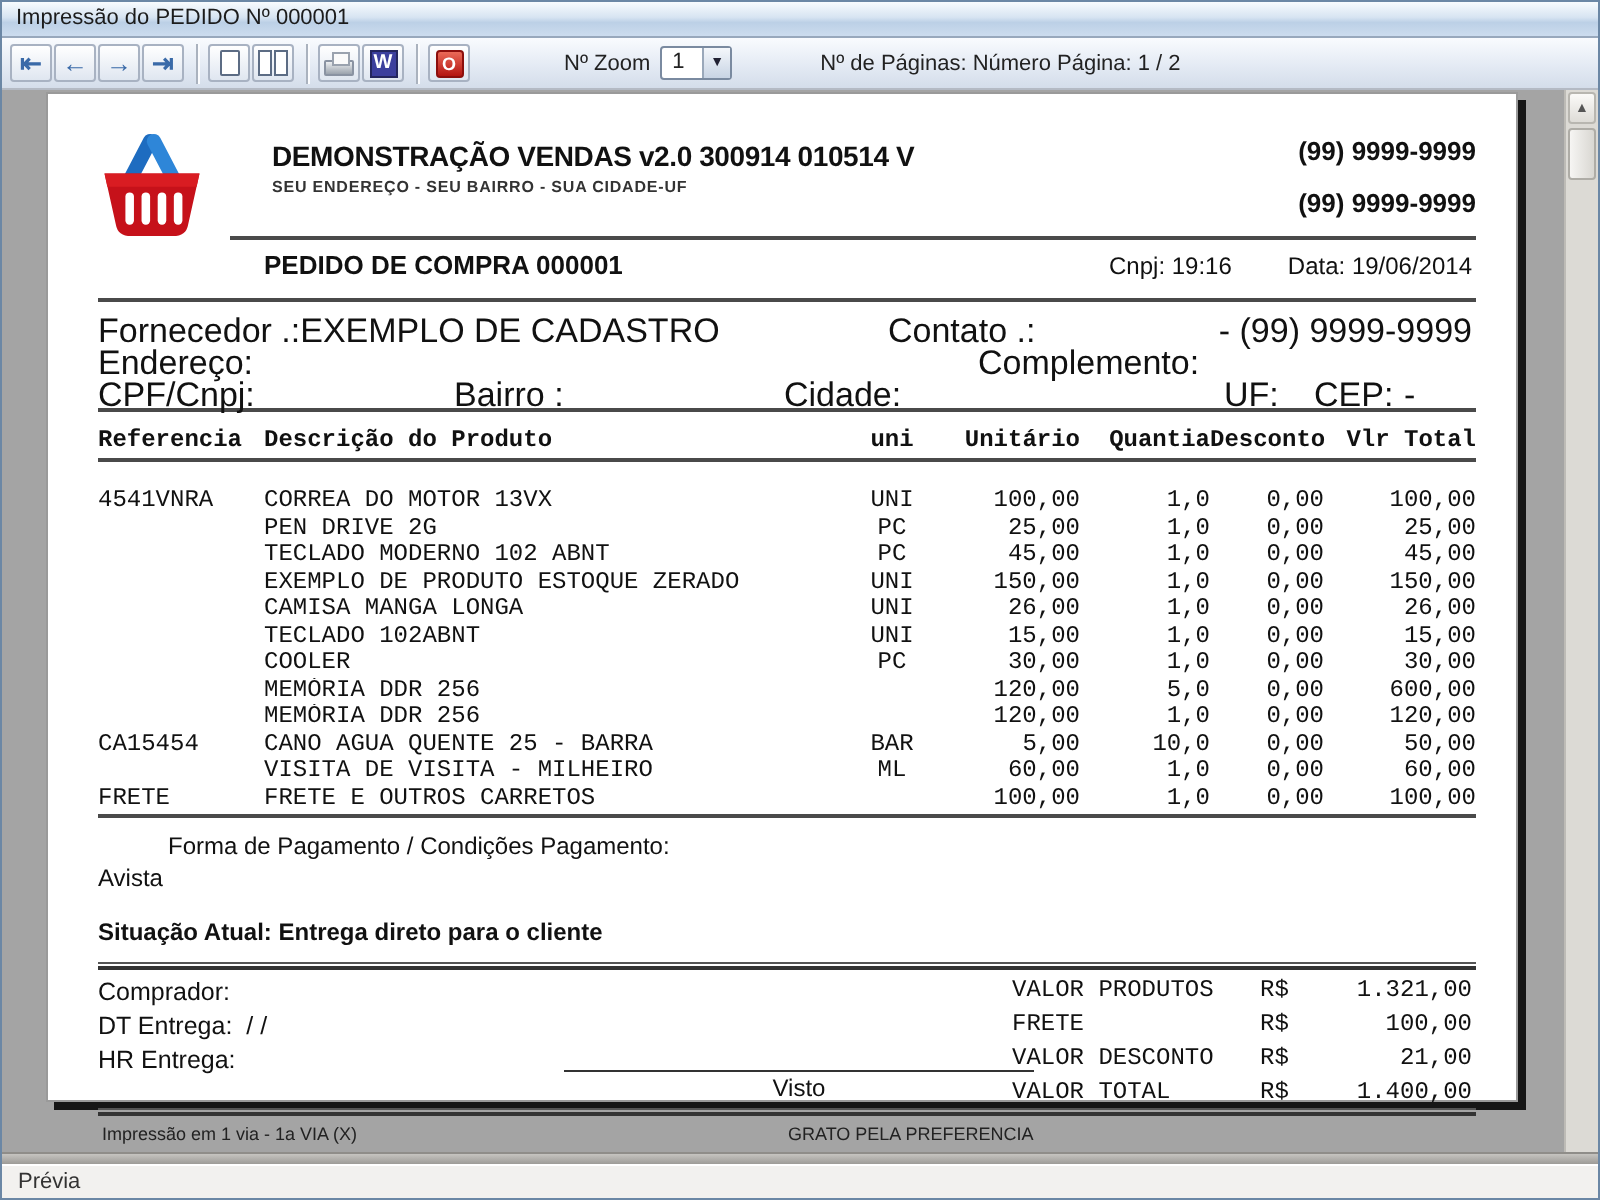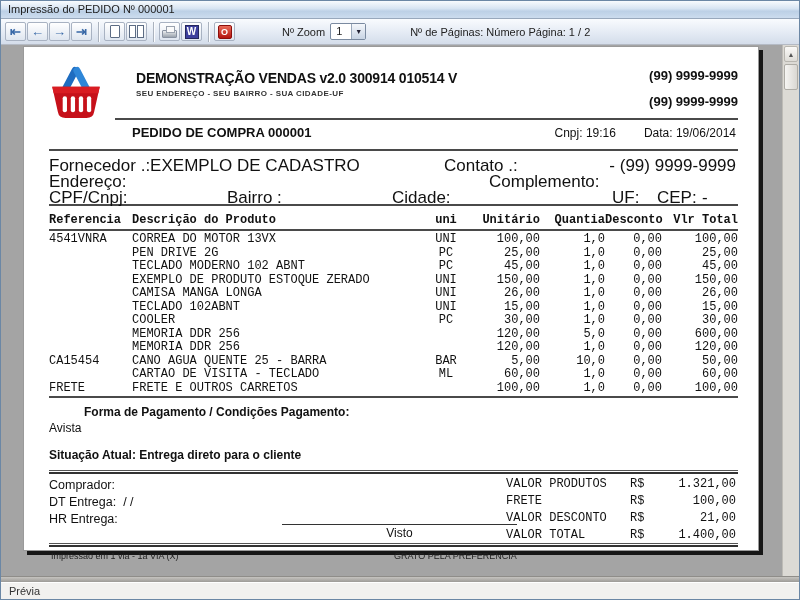--- a/index.html
+++ b/index.html
@@ -91,30 +91,30 @@
   .order-title { font-size:13px; font-weight:bold; flex:1; }
   .order-time { font-size:12px; margin-right:28px; }
   .order-date { font-size:12px; margin-right:2px; }
 
   .supplier { position:relative; height:50px; font-size:17px; margin-top:3px; }
   .supplier span { position:absolute; white-space:nowrap; }
 
   .mono { font-family:"Liberation Mono","DejaVu Sans Mono",monospace; }
   .thead { display:flex; font-weight:bold; font-size:12px; margin-top:7px; }
   .trow  { display:flex; font-size:12px; height:13.5px; line-height:13.5px; white-space:nowrap; }
-  .tbody { margin-top:2px; }
+  .tbody { margin-top:13px; }
   .c-ref { width:83px; }
   .c-desc{ flex:1; overflow:hidden; }
   .c-uni { width:40px; text-align:center; }
   .c-unit{ width:74px; text-align:right; }
   .c-qty { width:65px; text-align:right; }
   .c-dis { width:57px; text-align:right; }
   .c-tot { width:76px; text-align:right; }
 
-  .pay-label { font-size:12px; font-weight:bold; margin-top:7px;padding-left:35px; }
+  .pay-label { font-size:12px; font-weight:normal; margin-top:7px;padding-left:35px; }
   .pay-value { font-size:12px; margin-top:2px; }
   .situacao  { font-size:12px; font-weight:bold; margin-top:13px; }
   .m-top8 { margin-top:8px; } .m-top1 { margin-top:1px; } .m-top2 { margin-top:2px; } .m-top9 { margin-top:9px; }
 
   .bottom { position:relative; height:69px; font-size:12.5px; }
   .bottom .bl { position:absolute; left:0; white-space:nowrap; }
   .visto-line { position:absolute; left:233px; top:50px; width:235px; border-top:1px solid #333; }
   .visto-label { position:absolute; left:233px; top:52px; width:235px; text-align:center; font-size:12px; }
   .totals { position:absolute; right:2px; top:3px; width:230px; font-size:12px; }
   .totrow { display:flex; height:17px; line-height:15px; }
@@ -333,21 +333,21 @@
             <span class="c-ref">CA15454</span>
             <span class="c-desc">CANO AGUA QUENTE 25 - BARRA</span>
             <span class="c-uni">BAR</span>
             <span class="c-unit">5,00</span>
             <span class="c-qty">10,0</span>
             <span class="c-dis">0,00</span>
             <span class="c-tot">50,00</span>
           </div>
         <div class="trow">
             <span class="c-ref"></span>
-            <span class="c-desc">CARTAO DE VISITA - TECLADO</span>
+            <span class="c-desc">VISITA DE VISITA - MILHEIRO</span>
             <span class="c-uni">ML</span>
             <span class="c-unit">60,00</span>
             <span class="c-qty">1,0</span>
             <span class="c-dis">0,00</span>
             <span class="c-tot">60,00</span>
           </div>
         <div class="trow">
             <span class="c-ref">FRETE</span>
             <span class="c-desc">FRETE E OUTROS CARRETOS</span>
             <span class="c-uni"></span>

